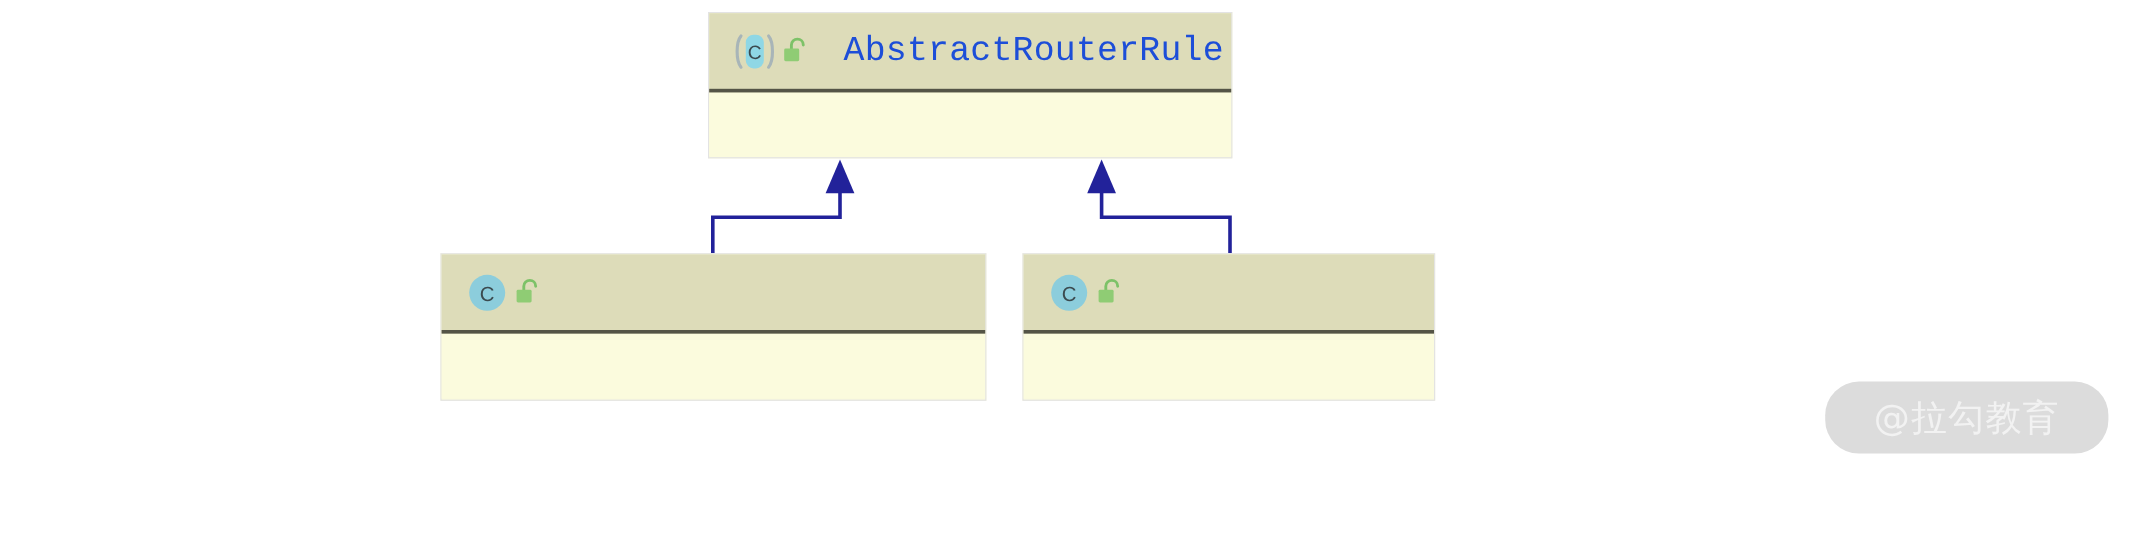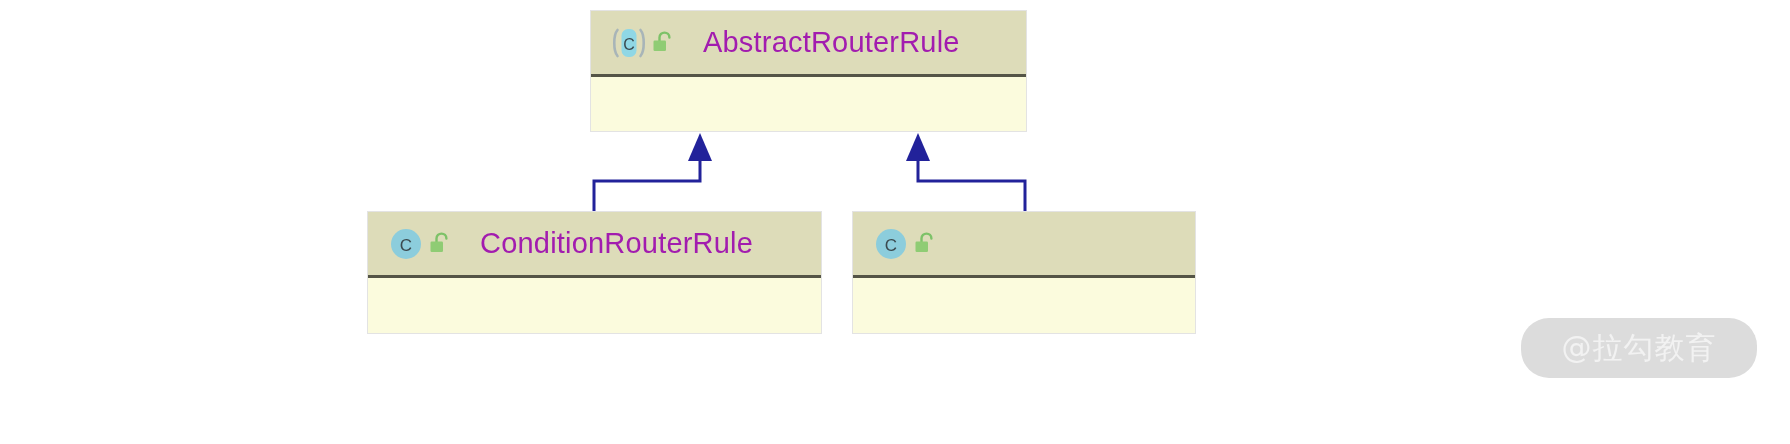--- a/index.html
+++ b/index.html
@@ -36,23 +36,23 @@
     border-bottom: 3px solid #545446;
     box-sizing: border-box;
     height: 66px;
     padding-left: 18px;
   }
   .uml-body {
     background: #fbfbdd;
     box-sizing: border-box;
   }
   .uml-title {
-    font-family: Liberation Sans, sans-serif;
+    font-family: Liberation Mono, monospace;
     font-size: 29px;
-    color: #a21caf;
+    color: #1d4ed8;
     letter-spacing: 0.2px;
     white-space: nowrap;
   }
 
   
   .icon-slot {
     display: inline-flex;
     align-items: center;
     justify-content: center;
     flex: 0 0 auto;
@@ -153,21 +153,20 @@
           <text x="20" y="23.5" text-anchor="middle" font-family="'Liberation Sans', sans-serif" font-size="17" font-weight="400" fill="#3b4a4f">C</text>
         </svg>
       </span>
       <span class="icon-slot lock-icon">
         <svg width="24" height="26" viewBox="0 0 24 26">
           <path d="M8.5 11 L8.5 7.5 C8.5 4.6 10.8 2.6 13.5 2.6 C16.2 2.6 18.4 4.6 18.4 7.5" fill="none" stroke="#7dc268" stroke-width="2.4" stroke-linecap="round"></path>
           <rect x="2.5" y="10.5" width="12.5" height="10.5" rx="1.2" fill="#8fcc74"></rect>
         </svg>
       </span>
       <span class="title-gap"></span>
-      <span class="uml-title">ConditionRouterRule</span>
     </div>
     <div class="uml-body" style="height:54px;"></div>
   </div>
 
   <div class="uml-class" style="left:852px; top:211px; width:344px; height:123px;">
     <div class="uml-header">
       <span class="icon-slot class-icon">
         <svg width="40" height="34" viewBox="0 0 40 34">
           <circle cx="20" cy="17" r="15" fill="#8ccddc"></circle>
           <text x="20" y="23.5" text-anchor="middle" font-family="'Liberation Sans', sans-serif" font-size="17" font-weight="400" fill="#3b4a4f">C</text>

